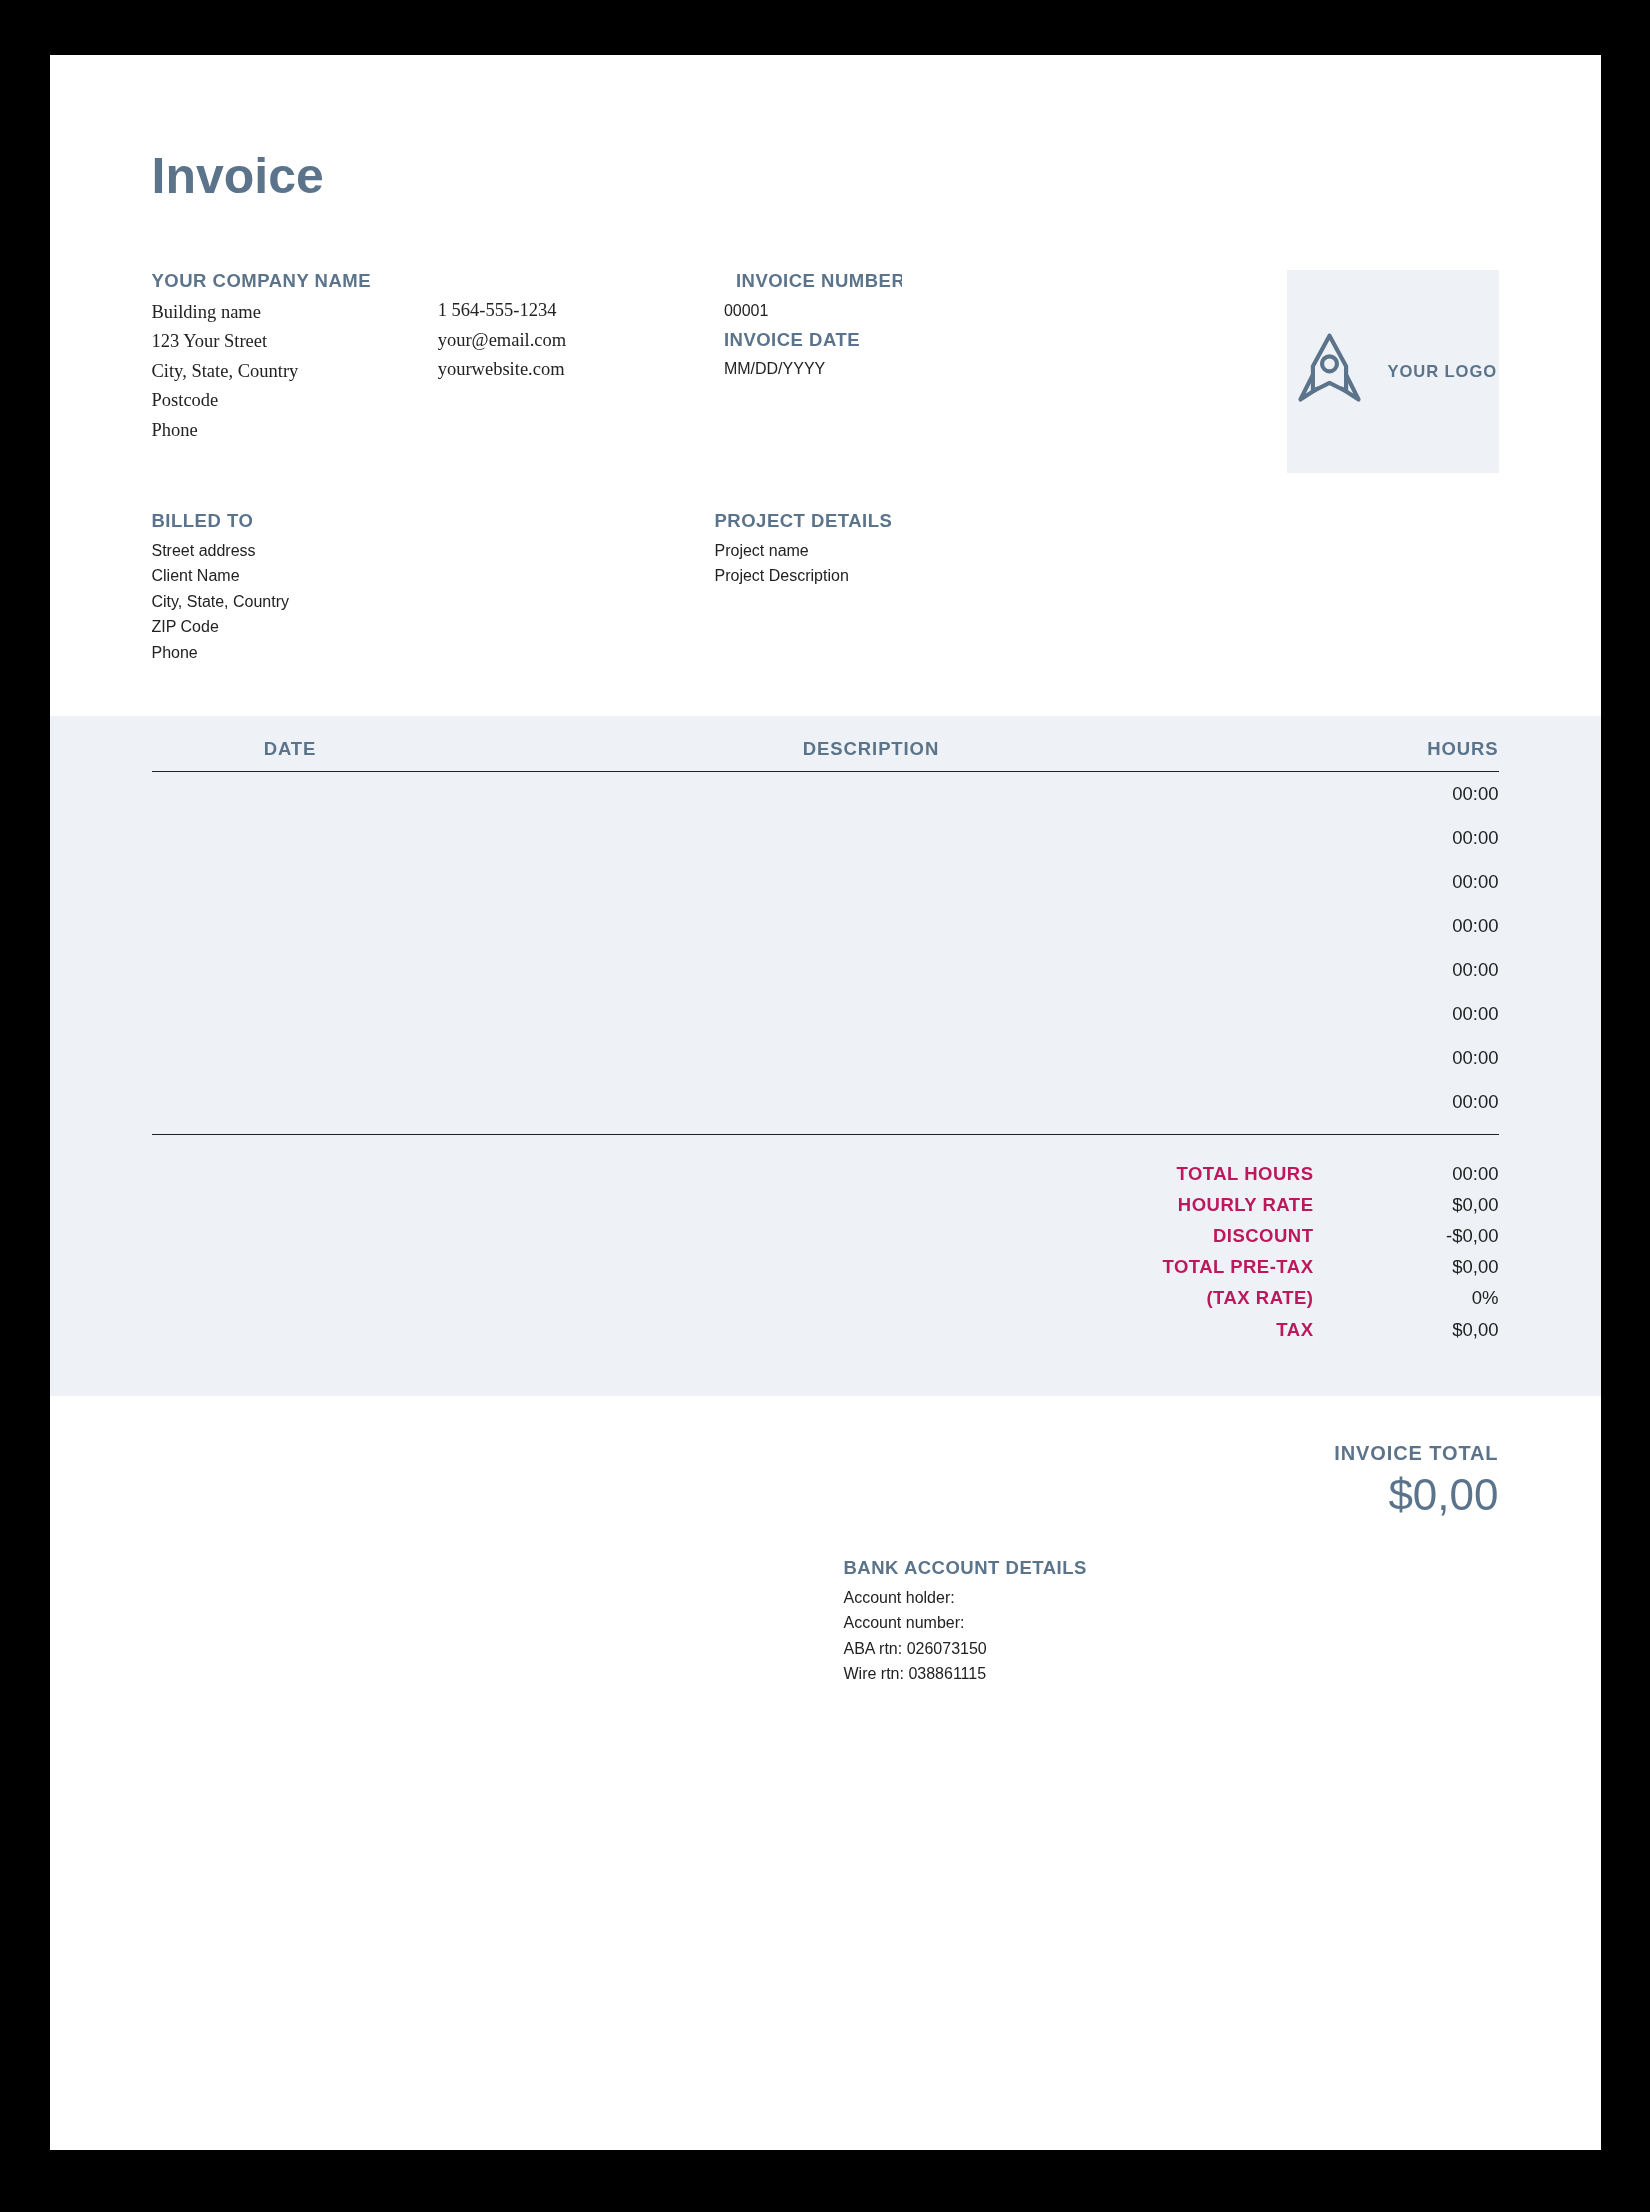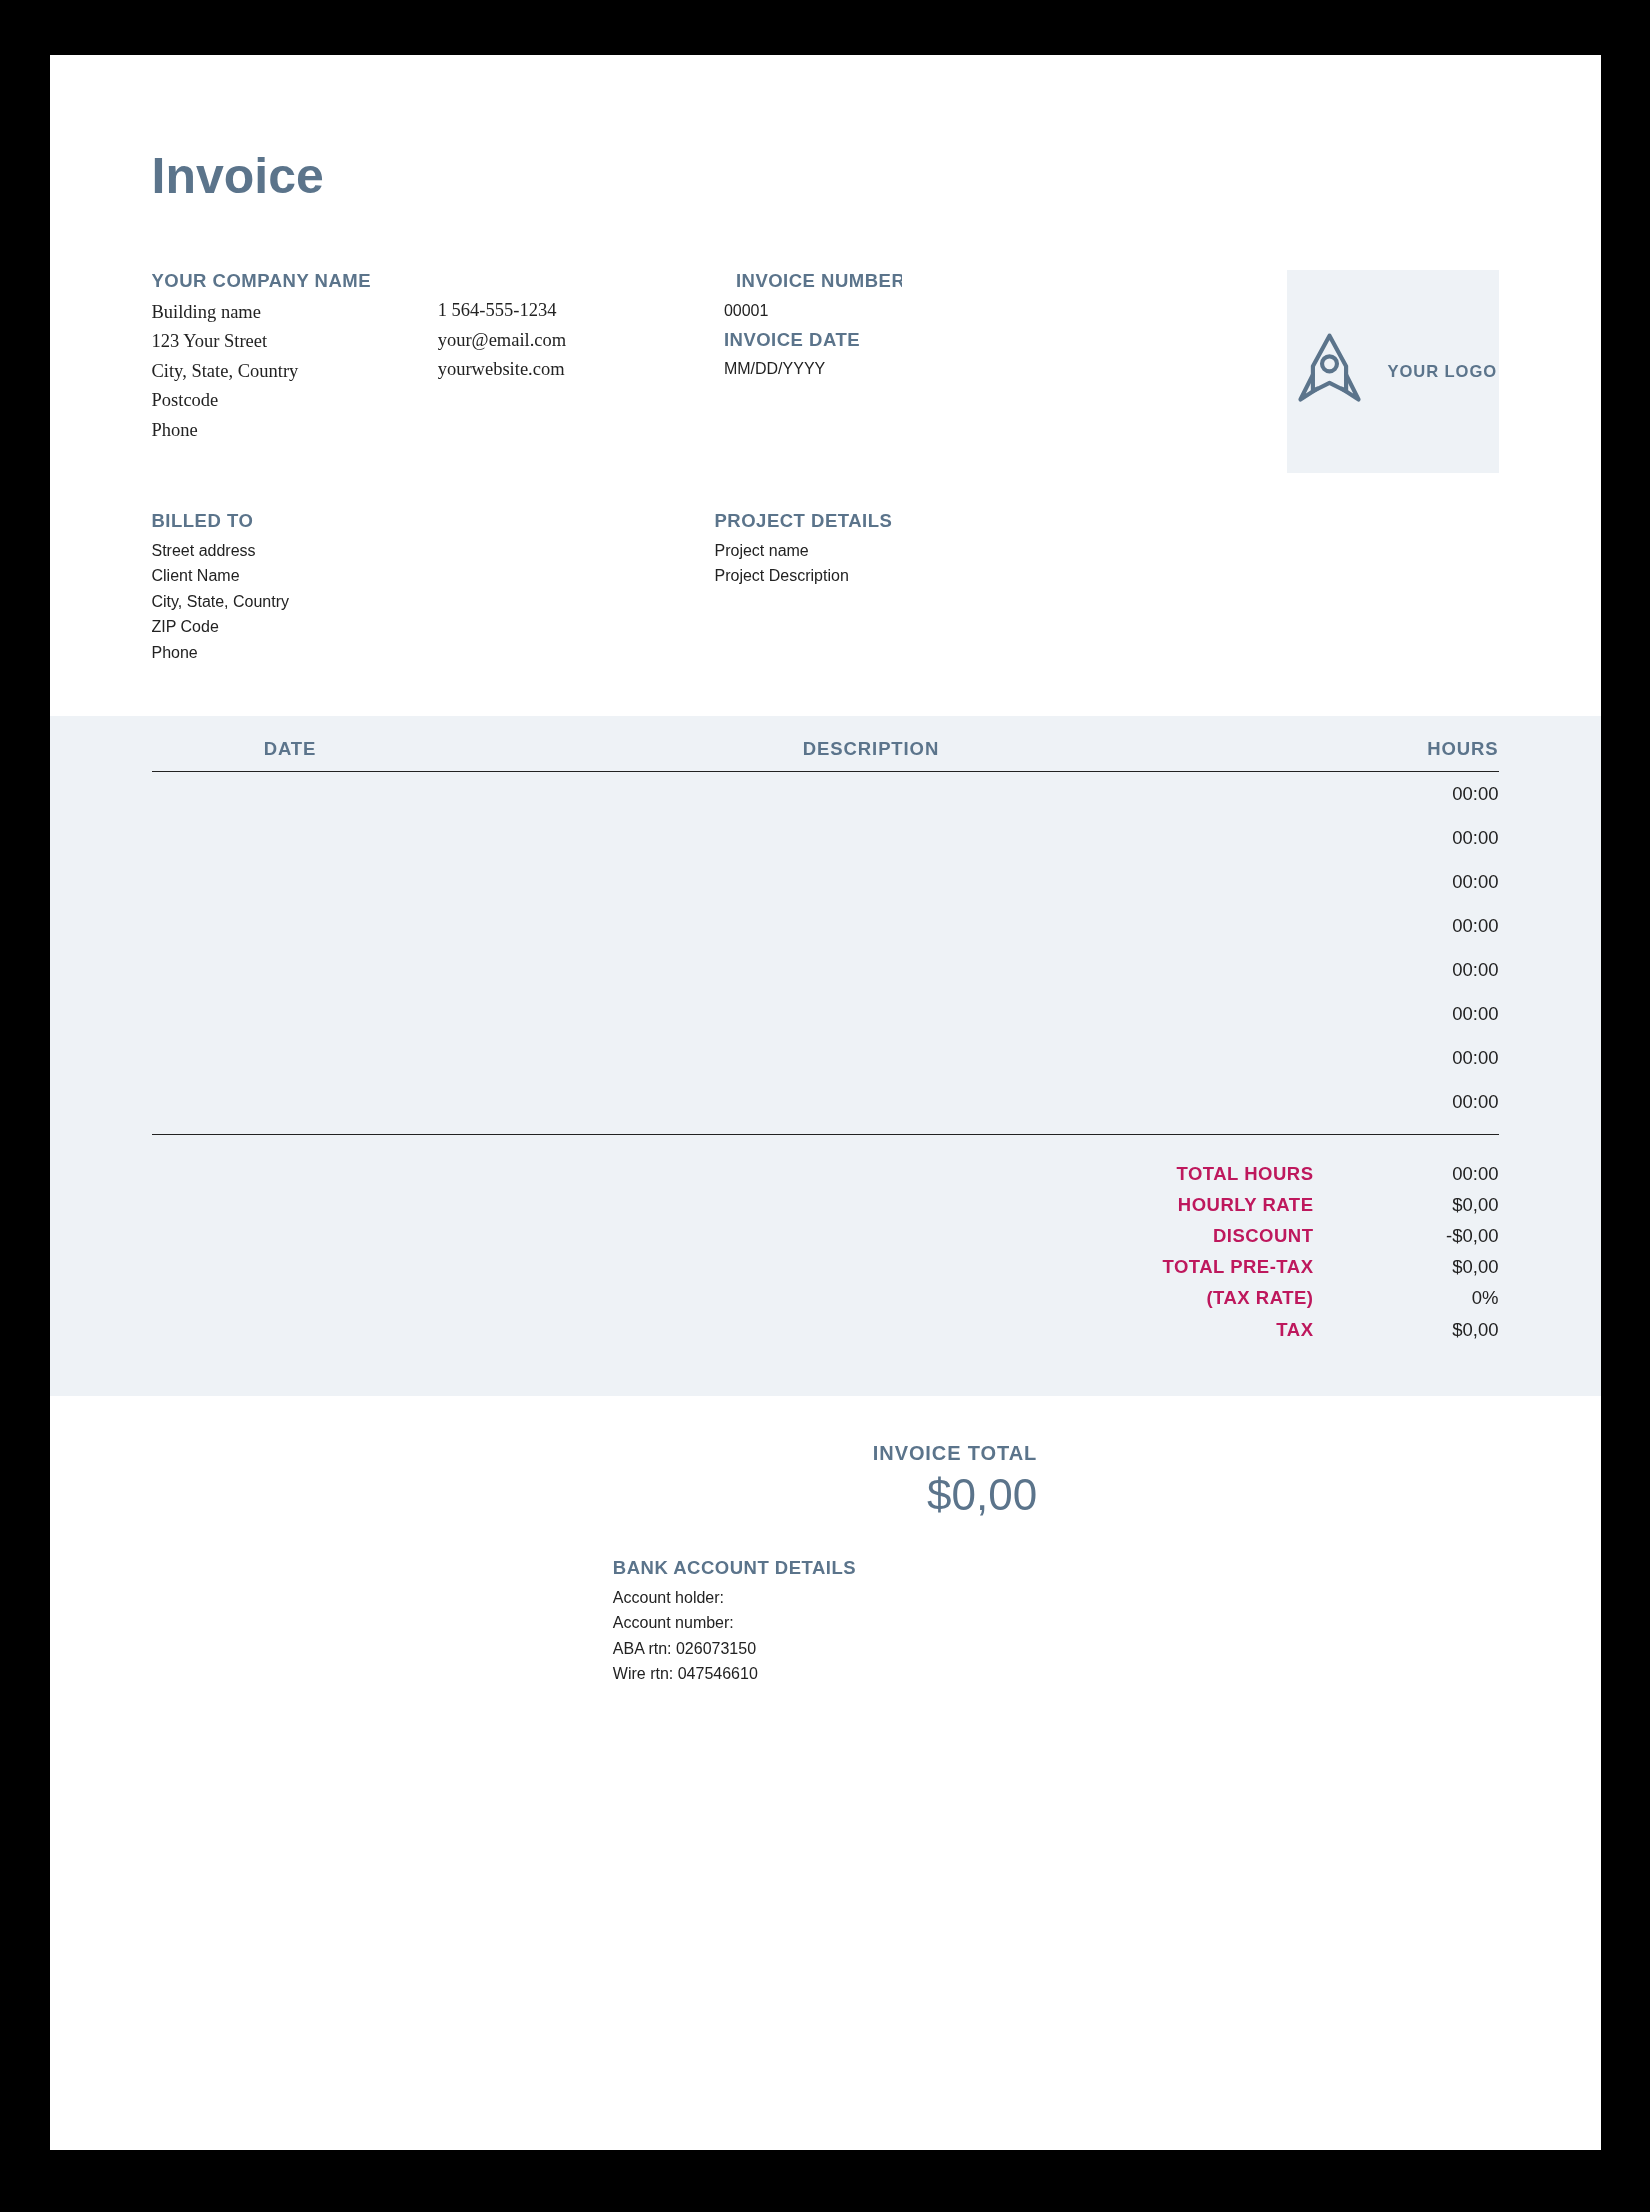--- a/index.html
+++ b/index.html
@@ -93,21 +93,21 @@
   .totals {
     display: grid;
     grid-template-columns: 1fr 185px 185px;
     row-gap: 9.2px;
   }
   .totals .tlabel { grid-column: 2; text-align: right; font-size: 18.5px; font-weight: bold; color: #be185d; letter-spacing: 0.5px; }
   .totals .tval { grid-column: 3; text-align: right; font-size: 18.5px; color: #222; }
   .footer {
     padding: 46px 102px 102px 102px;
     display: grid;
-    grid-template-columns: 1fr 1fr 1fr;
+    grid-template-columns: 1fr 1fr;
     column-gap: 37px;
   }
   .invoice-total-block { grid-column: 2; text-align: right; margin-bottom: 37px; }
   .invoice-total-label { font-size: 20px; font-weight: bold; color: #5b748b; letter-spacing: 0.9px; margin-bottom: 5.5px; }
   .invoice-total-value { font-size: 44px; color: #5b748b; }
   .terms-block { grid-column: 1; align-self: end; }
   .bank-block { grid-column: 2; }
   .muted { color: #888; font-size: 18.5px; }
 </style>
 </head>
@@ -242,18 +242,18 @@
     <div></div>
     <div class="invoice-total-block">
       <div class="invoice-total-label">INVOICE TOTAL</div>
       <div class="invoice-total-value">$0,00</div>
     </div>
     <div class="bank-block">
       <div class="label">BANK ACCOUNT DETAILS</div>
       <div class="sans">Account holder:</div>
       <div class="sans">Account number:</div>
       <div class="sans">ABA rtn: 026073150</div>
-      <div class="sans">Wire rtn: 047546610</div>
+      <div class="sans">Wire rtn: 038861115</div>
     </div>
   </div>
 
 </div>
 
 
 </body></html>

